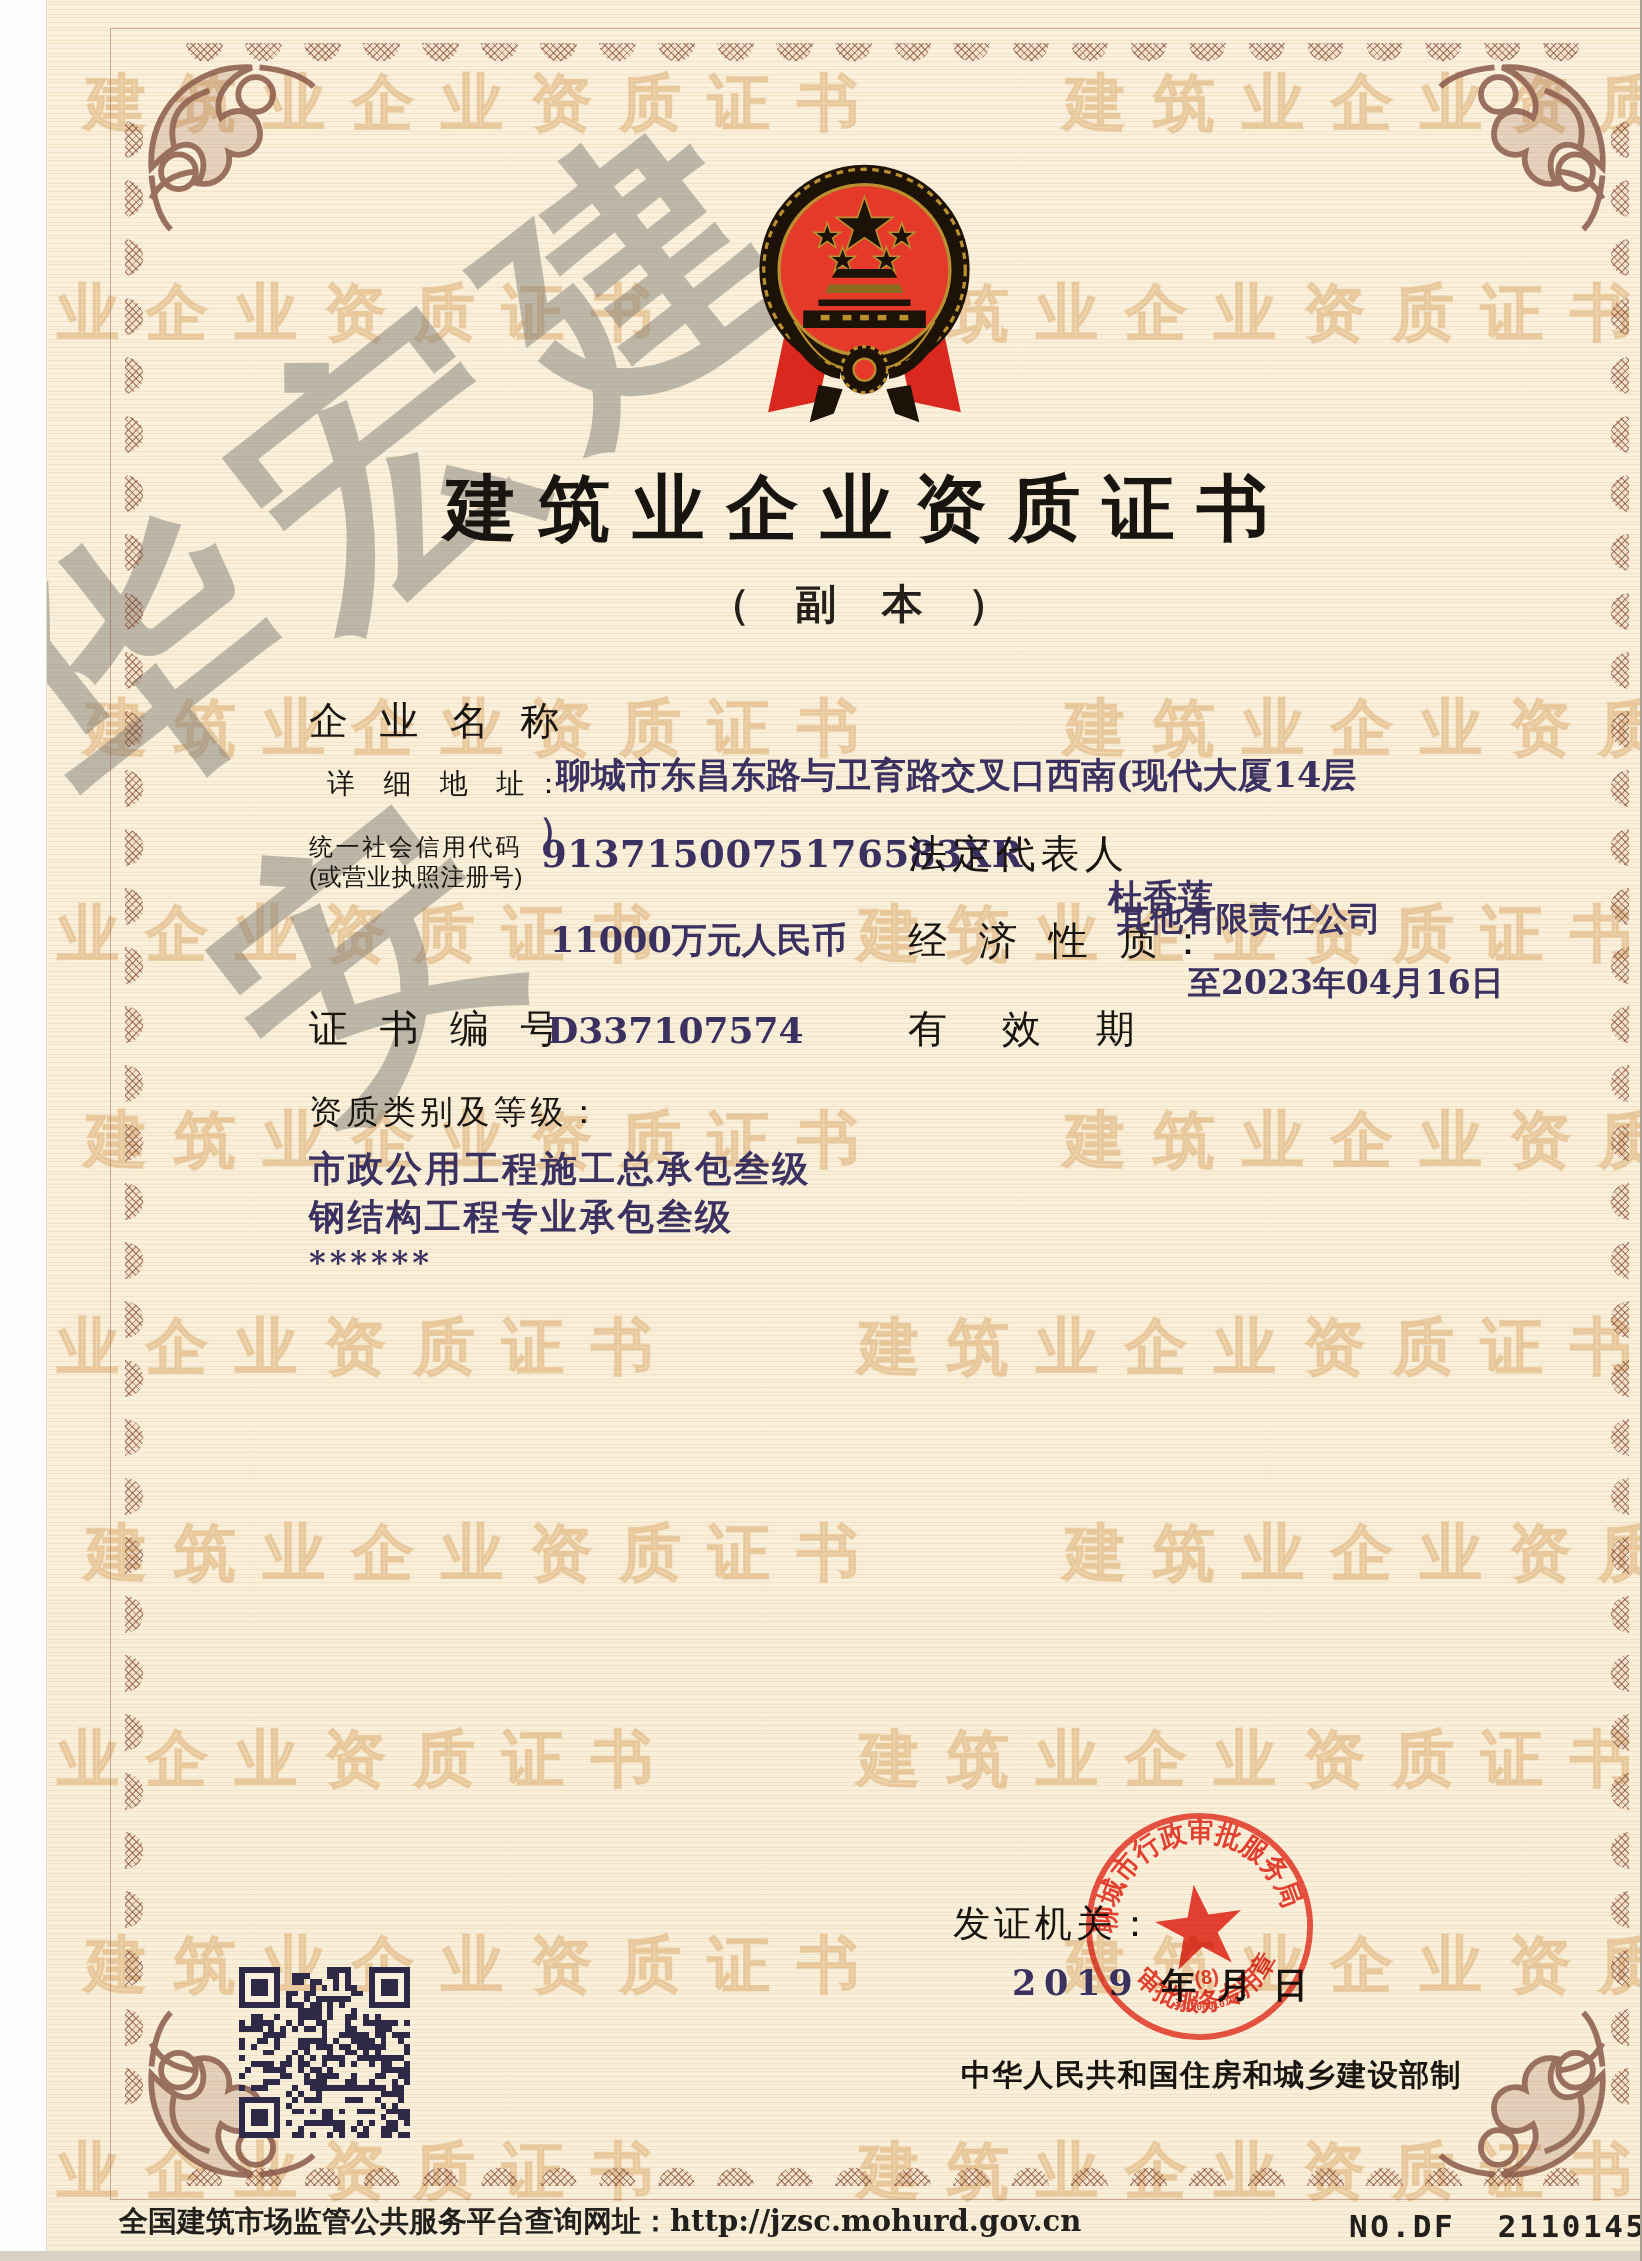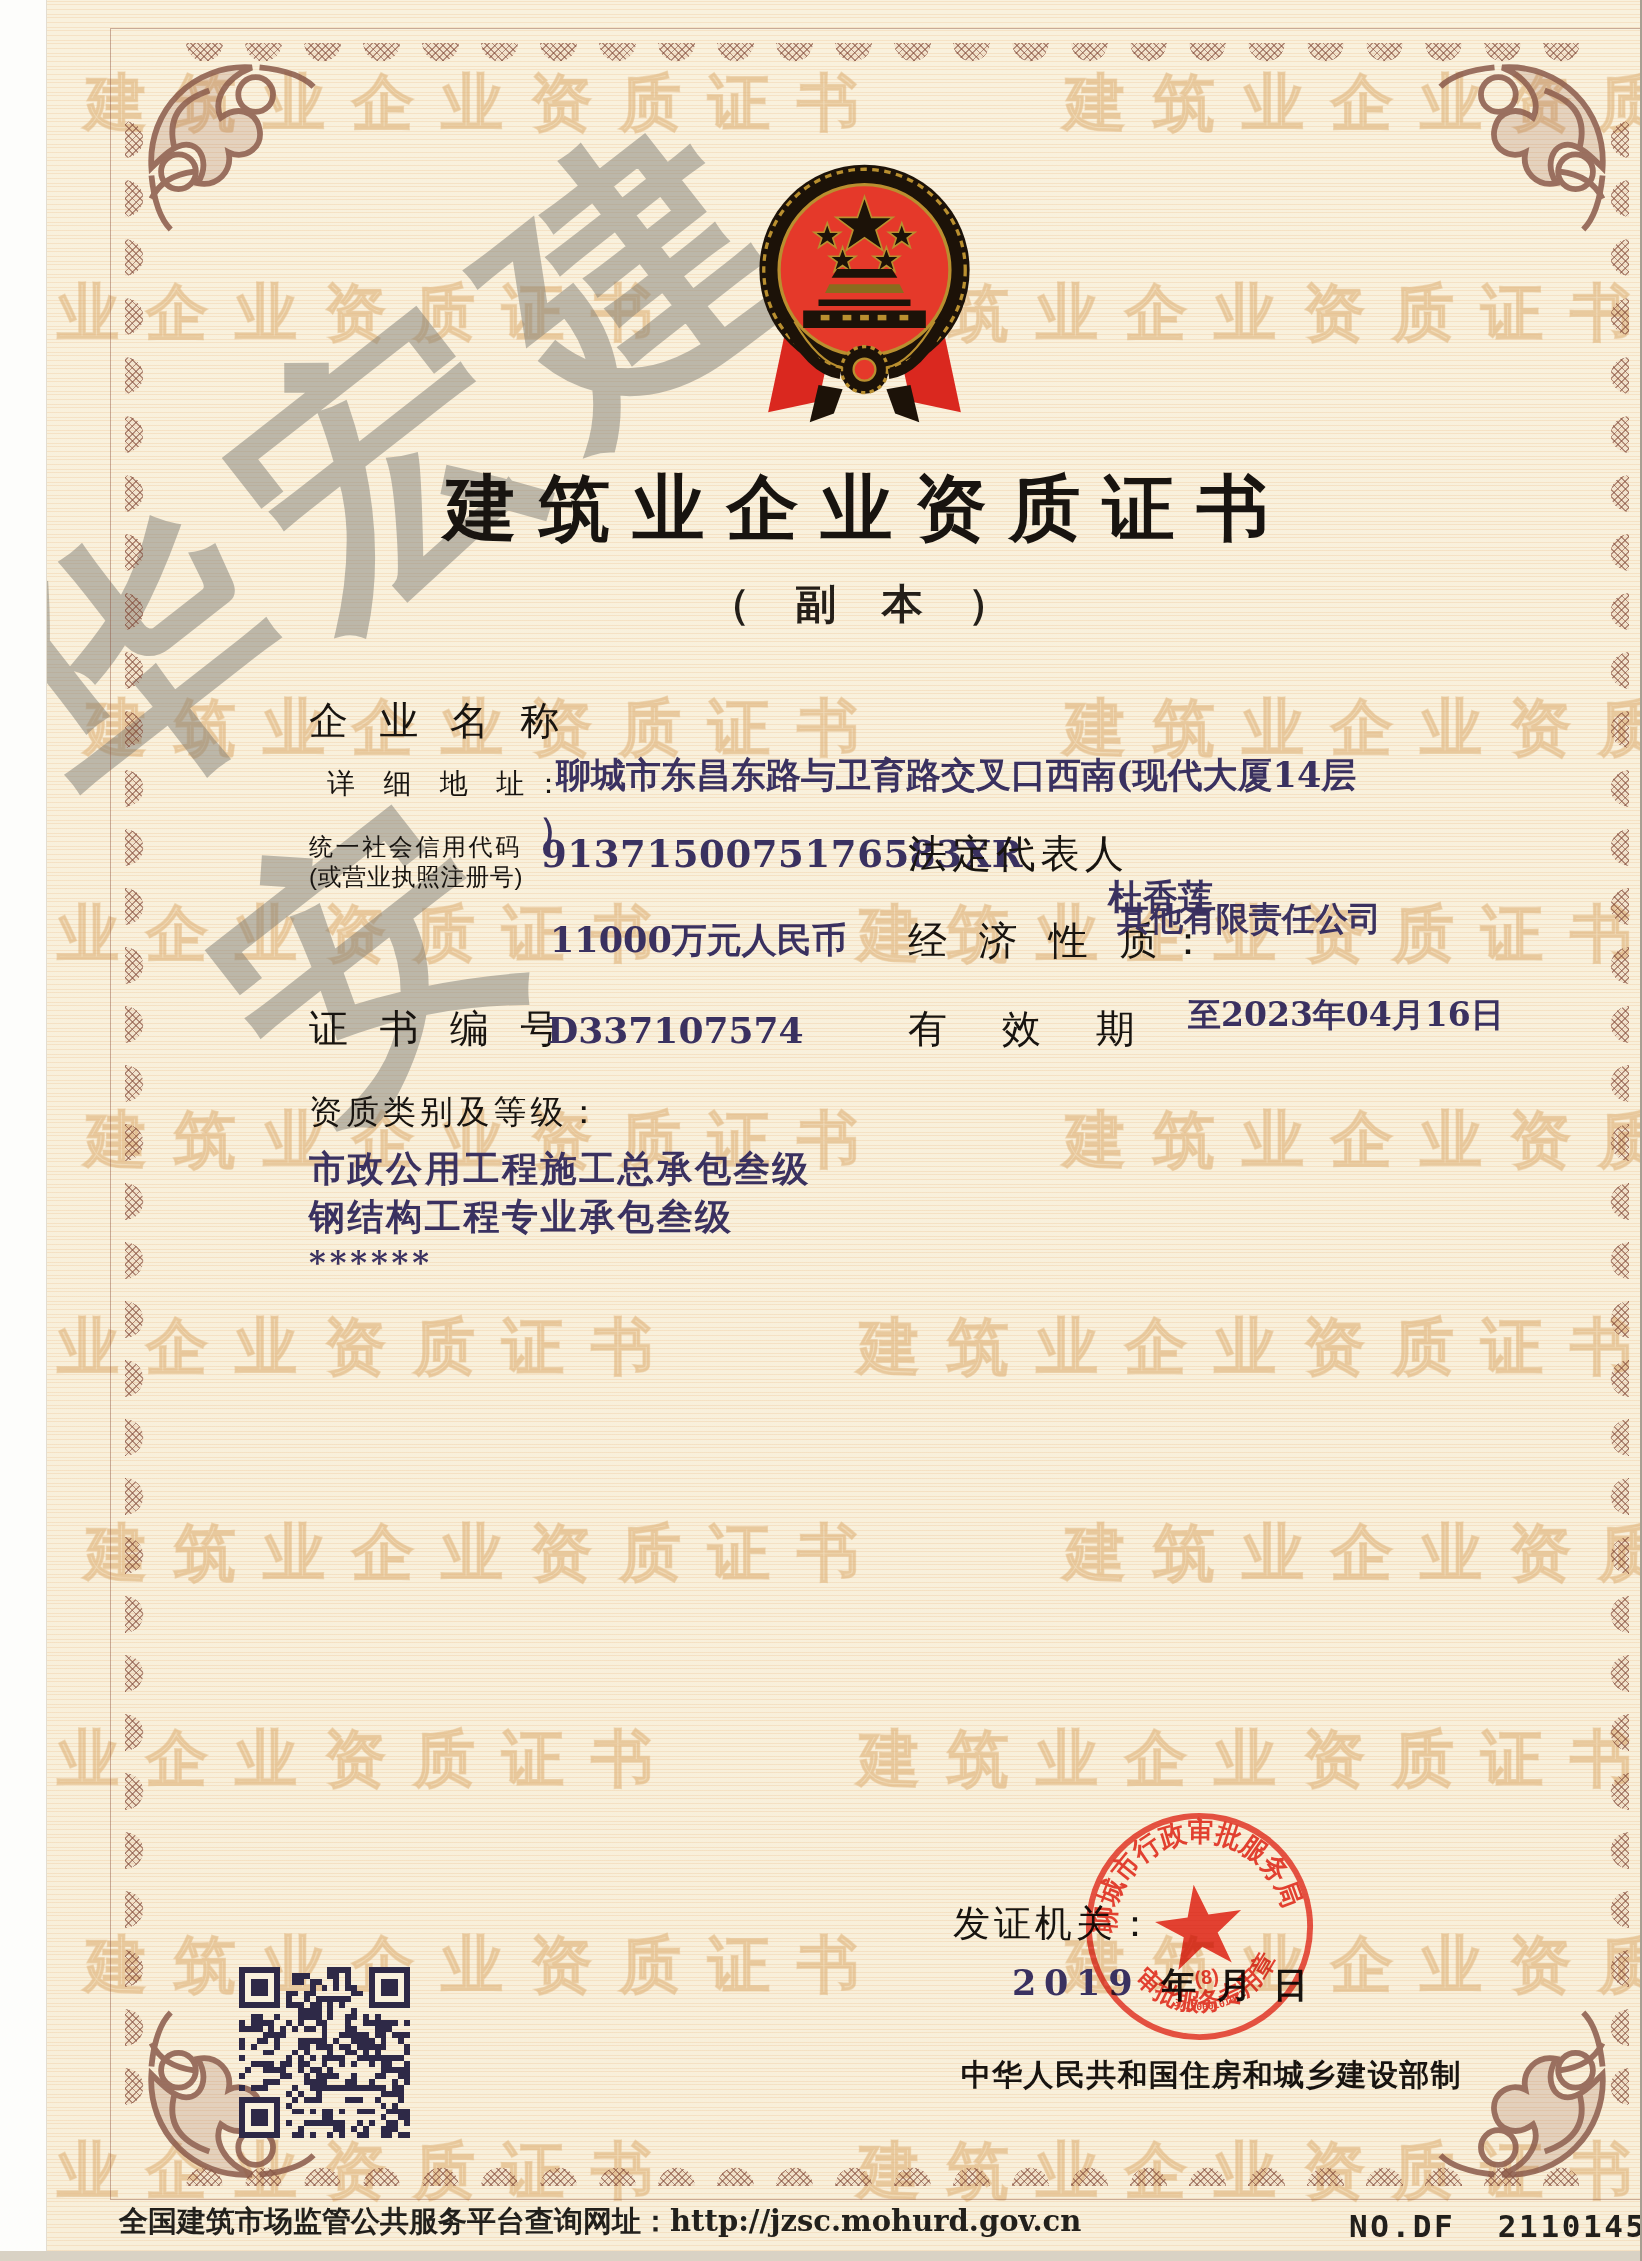--- a/index.html
+++ b/index.html
@@ -76,21 +76,21 @@
   .val-code{left:495px;top:832px;font-size:37px;letter-spacing:0.6px;}
   .lbl-legal{left:862px;top:827px;font-size:39px;letter-spacing:5.2px;}
   .val-legal{left:1062px;top:834px;font-size:35px;margin-top:40px;}
   .lbl-capital{left:263px;top:914px;font-size:39px;letter-spacing:10.3px;}
   .val-capital{left:504px;top:917px;font-size:35px;}
   .lbl-economic{left:862px;top:914px;font-size:39px;letter-spacing:10.3px;}
   .val-economic{left:1071px;top:897px;font-size:33px;}
   .lbl-certno{left:263px;top:1002px;font-size:39px;letter-spacing:10.3px;}
   .val-certno{left:501px;top:1009px;font-size:36px;}
   .lbl-valid{left:862px;top:1002px;font-size:39px;letter-spacing:22px;}
-  .val-valid{left:1142px;top:993px;font-size:33px;}
+  .val-valid{left:1142px;top:961px;font-size:33px;}
   .lbl-qual{left:263px;top:1090px;font-size:33px;letter-spacing:3.9px;}
   .val-qual1{left:263px;top:1145px;font-size:36px;letter-spacing:2.6px;}
   .val-qual2{left:263px;top:1193px;font-size:36px;letter-spacing:2.6px;}
   .val-qual3{left:263px;top:1243px;font-size:32px;letter-spacing:3.9px;}
 
   
   .qrcode{position:absolute;left:193px;top:1967px;width:171px;height:171px;}
   .lbl-issuer{left:907px;top:1899px;font-size:37px;letter-spacing:3.9px;}
   .date-line{position:absolute;left:966px;top:1962px;width:296px;font-size:35px;
     color:#181410;font-weight:bold;display:flex;justify-content:space-between;}

